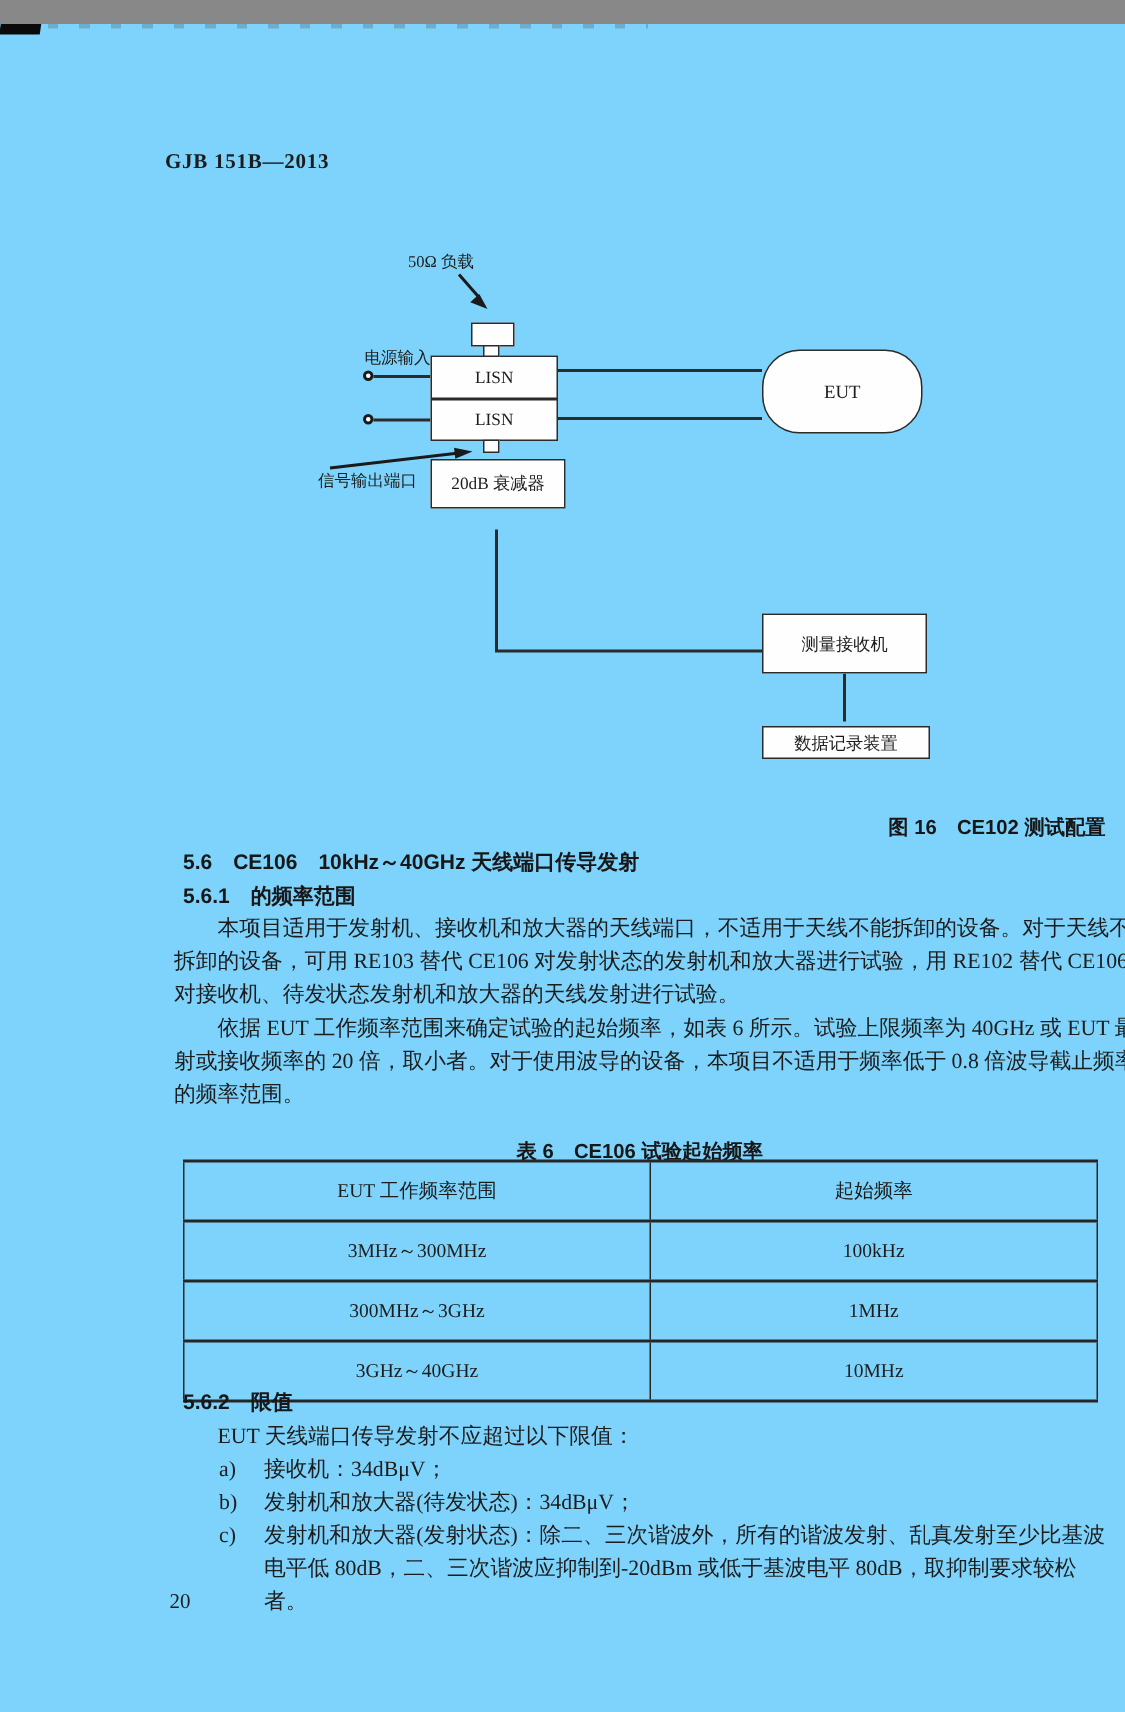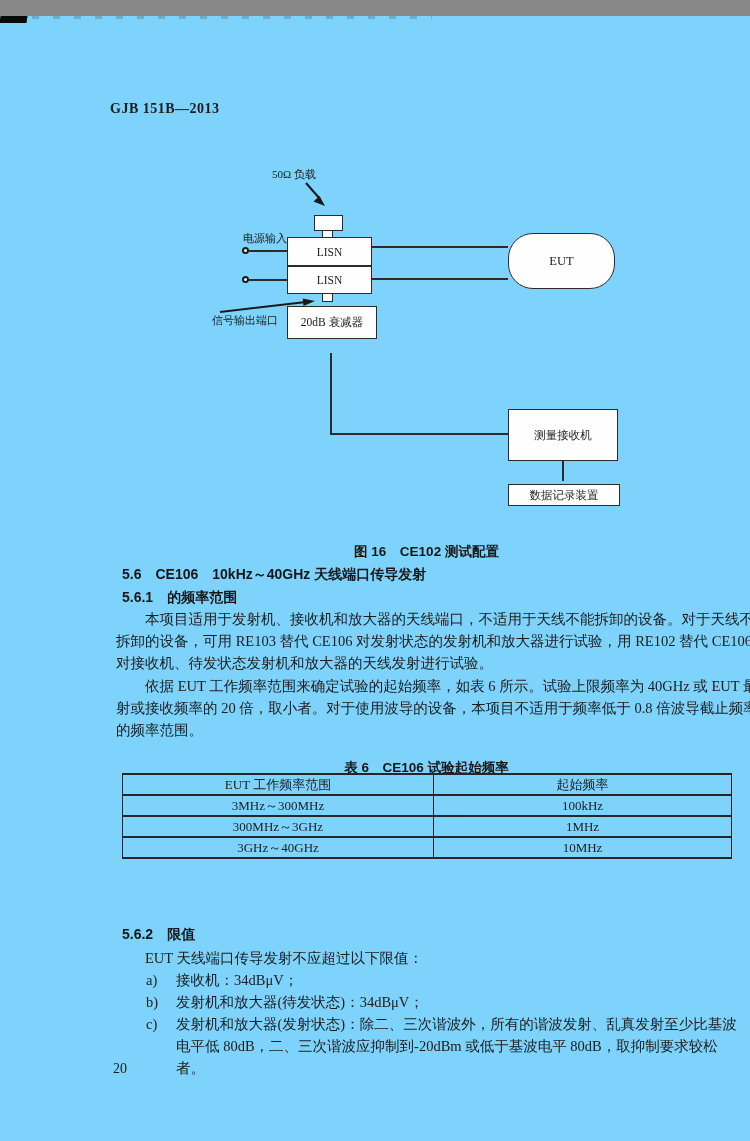--- a/index.html
+++ b/index.html
@@ -72,21 +72,21 @@
   .limit-text { flex: 1; }
 
   
   .t6 {
     position: absolute; left: 122px; top: 757px; width: 610px;
     border-collapse: collapse; table-layout: fixed;
     font-size: 13px; color: #1c1c1c;
   }
   .t6 td {
     border: 1.5px solid #262626; border-top-width: 2px; border-bottom-width: 2px;
-    text-align: center; height: 21px; padding: 0;
+    text-align: center; height: 40px; padding: 0;
   }
   .t6 col.c1 { width: 311px; }
 </style>
 </head>
 <body>
 
 <div class="page">
 
   <div class="corner-blob"></div>
   <div class="top-smudge"></div>
@@ -130,29 +130,29 @@
     </div>
     <div class="dg-box" style="left:287px; top:250px; width:85px; height:28px;">
       <span>LISN</span>
     </div>
     <div class="dg-box" style="left:508px; top:217px; width:107px; height:56px; font-size:12.5px;border-radius:25px;">
       <span>EUT</span>
     </div>
     <div class="dg-box" style="left:287px; top:290px; width:90px; height:33px;">
       <span>20dB 衰减器</span>
     </div>
-    <div class="dg-box" style="left:508px; top:393px; width:110px; height:52px;">
+    <div class="dg-box" style="left:508px; top:393px; width:110px; height:40px;">
       <span>测量接收机</span>
     </div>
     <div class="dg-box" style="left:508px; top:468px; width:112px; height:22px;">
       <span>数据记录装置</span>
     </div>
   </div>
 
-  <div class="fig-caption" style="top:527px;">图 16　CE102 测试配置</div>
+  <div class="fig-caption" style="top:527px;text-align:right;">图 16　CE102 测试配置</div>
 
   <div class="h-bold" style="top:550px;">5.6　CE106　10kHz～40GHz 天线端口传导发射</div>
   <div class="h-bold" style="top:573px;">5.6.1　的频率范围</div>
 
   <div class="para" style="top:592px;">
       <div>本项目适用于发射机、接收机和放大器的天线端口，不适用于天线不能拆卸的设备。对于天线不能</div>
       <div>拆卸的设备，可用 RE103 替代 CE106 对发射状态的发射机和放大器进行试验，用 RE102 替代 CE106</div>
       <div>对接收机、待发状态发射机和放大器的天线发射进行试验。</div>
     </div>
   <div class="para" style="top:659px;">

